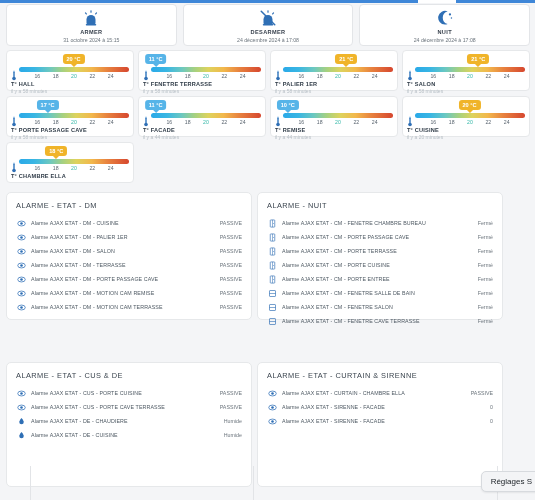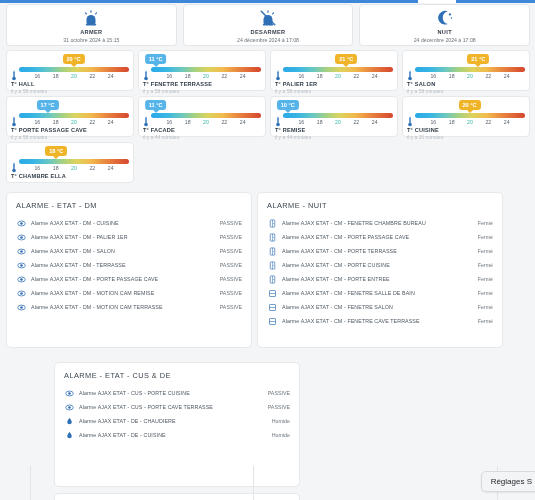--- a/index.html
+++ b/index.html
@@ -185,22 +185,22 @@
   .panels.row1 { top: 192px; }
   .panels.row2 { top: 362px; }
 
   .panel {
     width: 246px;
     background: #ffffff;
     border: 1px solid #e6e8ea;
     border-radius: 5px;
     padding: 7px 9px 10px 9px;
   }
-  .panel.h-tall { height: 156px; }
-  .panel.h-short { height: 125px; margin-left: 48px; }
+  .panel.h-tall { height: 128px; }
+  .panel.h-short { height: 125px; }
 
   .panel-title {
     font-size: 7.4px;
     color: #3b454f;
     letter-spacing: 0.45px;
     line-height: 11px;
     margin-bottom: 5px;
   }
   .alarm-row {
     display: flex;
@@ -737,20 +737,21 @@
           <span class="alarm-icon">
             <svg viewBox="0 0 24 24" width="9" height="9">
               <path d="M12 2.5c4 5.2 6 8.4 6 11a6 6 0 0 1-12 0c0-2.6 2-5.8 6-11z" fill="#2f6fb5"></path>
             </svg>
           </span>
           <span class="alarm-label">Alarme AJAX ETAT - DE - CUISINE</span>
           <span class="alarm-value">Humide</span>
         </div>
       </div>
       <div class="panel h-short">
+        <div class="panel-title">ALARME - ETAT - CURTAIN &amp; SIRENNE</div>
         <div class="alarm-row">
           <span class="alarm-icon">
             <svg viewBox="0 0 24 24" width="9" height="9">
               <ellipse cx="12" cy="12" rx="10" ry="6.5" fill="none" stroke="#2f6fb5" stroke-width="2"></ellipse>
               <circle cx="12" cy="12" r="3.4" fill="#2f6fb5"></circle>
             </svg>
           </span>
           <span class="alarm-label">Alarme AJAX ETAT - CURTAIN - CHAMBRE ELLA</span>
           <span class="alarm-value">PASSIVE</span>
         </div>

